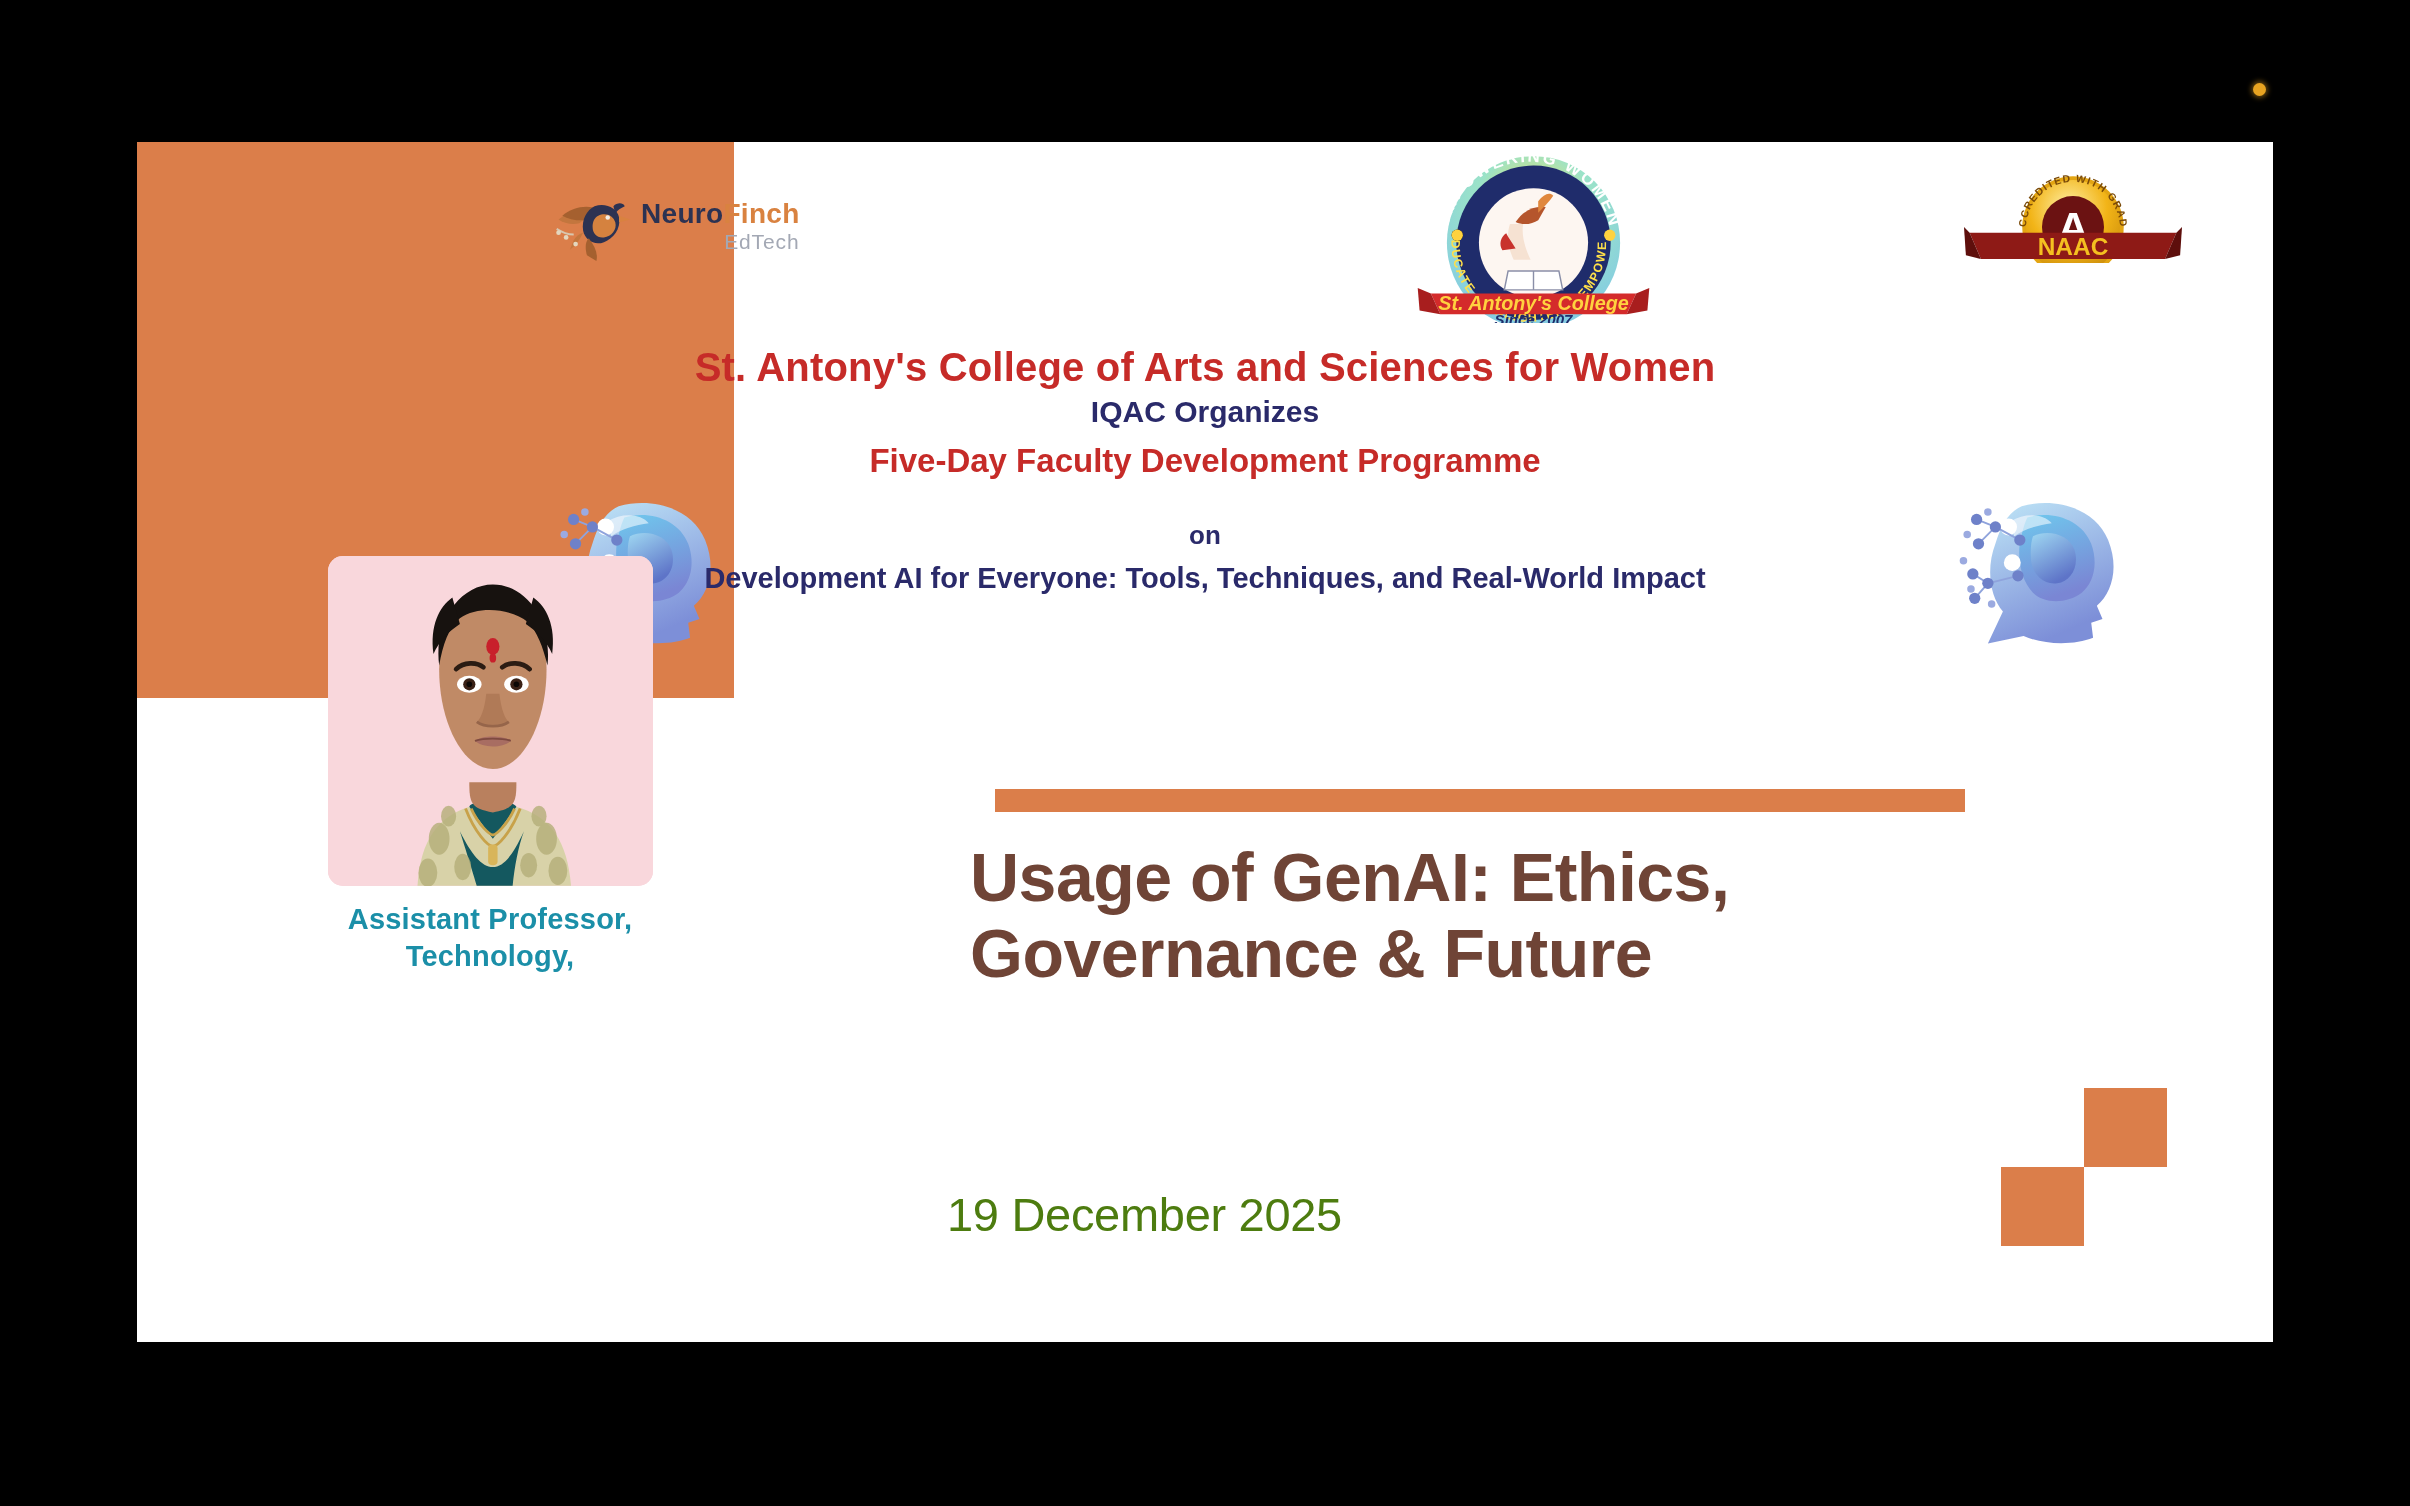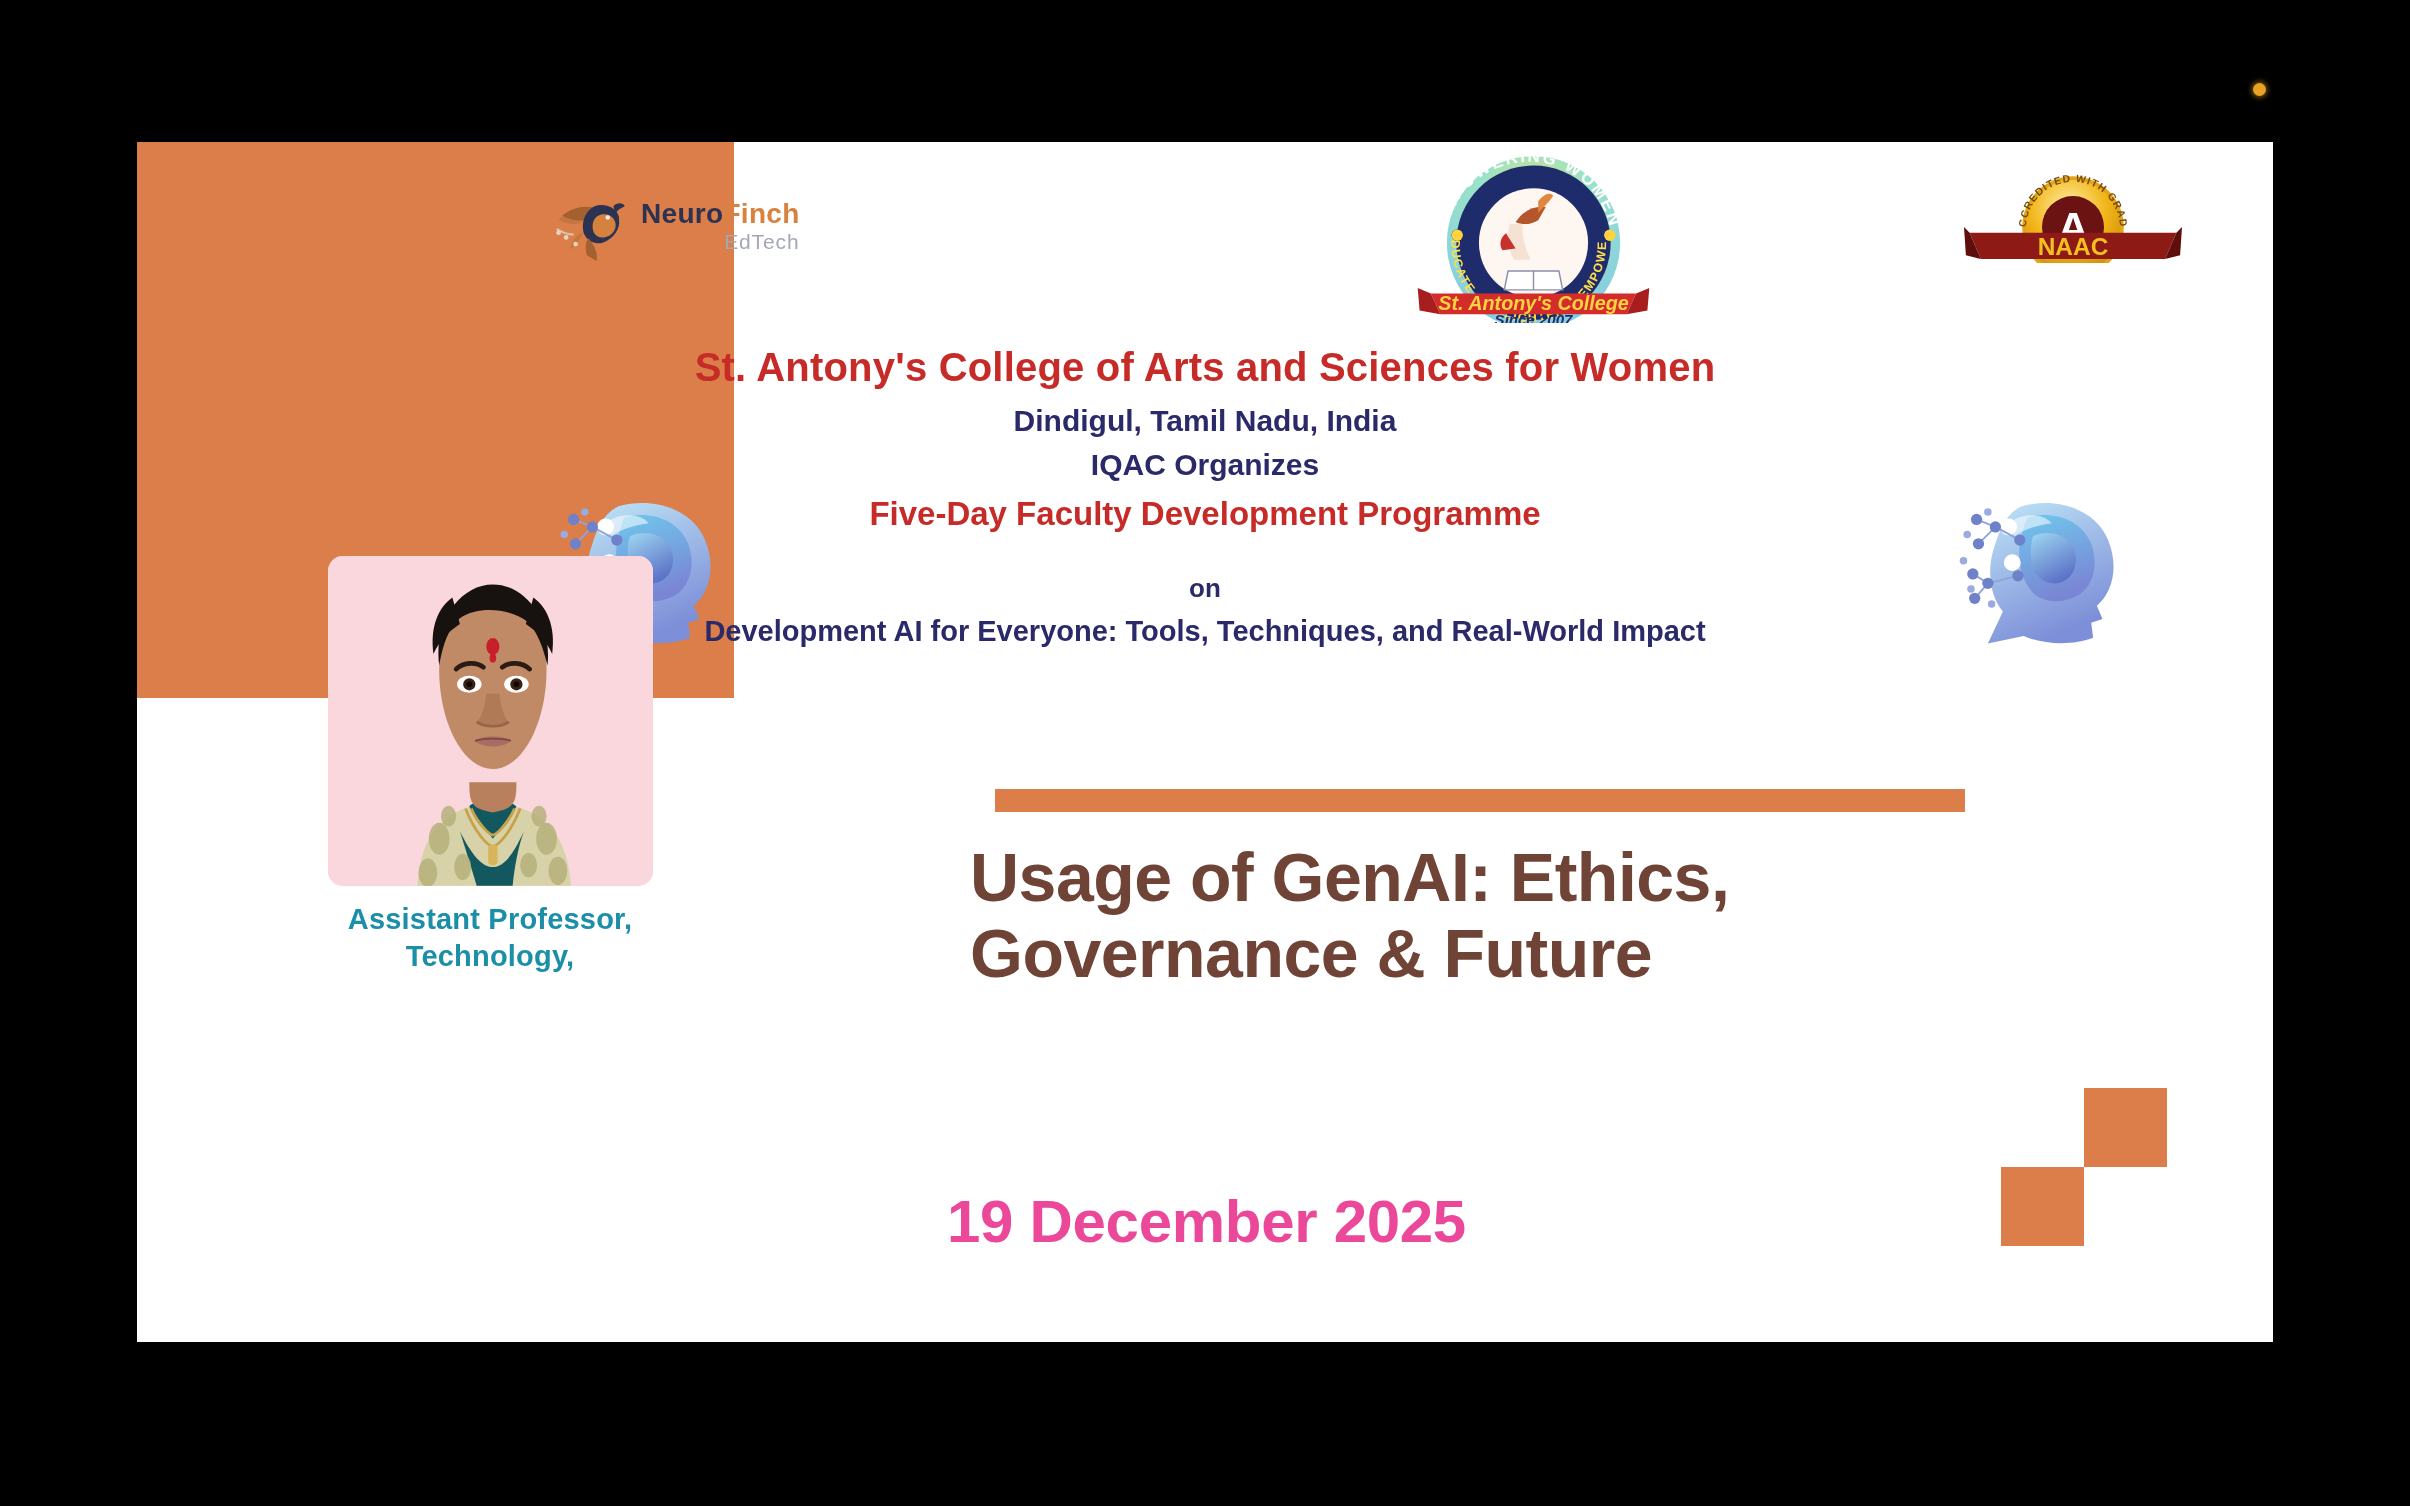--- a/index.html
+++ b/index.html
@@ -59,21 +59,21 @@
   #ai-head-right { position:absolute; left:1817px; top:353px; width:188px; height:155px; }
 
   #title-bar { position:absolute; left:858px; top:647px; width:970px; height:22.6px; background:#DB7E4A; }
 
   #main-title { position:absolute; left:833px; top:697px; width:1168px;
                 color:#6F4436; font-weight:bold; font-size:68px; line-height:1.12;
                 letter-spacing:-0.5px; }
 
   #footer { position:absolute; left:810px; top:1045px; width:1215px;
             display:flex; justify-content:space-between; align-items:center; }
-  .footer-text { color:#ec4899; font-weight:bold; font-size:60px; letter-spacing:-0.3px; white-space:nowrap; }
+  .footer-text { color:#4d7c0f; font-weight:normal; font-size:47px; letter-spacing:-0.3px; white-space:nowrap; }
 </style>
 </head>
 <body>
 
 <div id="stage">
 
   <div id="corner-dot"></div>
 
   <div id="slide">
 
@@ -233,21 +233,20 @@
         <circle cx="36" cy="18" r="4"></circle>
           <circle cx="14" cy="42" r="4"></circle>
           <circle cx="10" cy="70" r="4"></circle>
         <circle cx="18" cy="100" r="4"></circle>
           <circle cx="40" cy="116" r="4"></circle>
       </g>
     </svg>
 
     <div id="header-text">
       <div id="h-college" class="h-red">St. Antony's College of Arts and Sciences for Women</div>
-      <div id="h-place" class="h-navy">Dindigul, Tamil Nadu, India</div>
       <div id="h-iqac" class="h-navy">IQAC Organizes</div>
       <div id="h-fdp" class="h-red">Five-Day Faculty Development Programme</div>
       <div id="h-on" class="h-navy">on</div>
       <div id="h-topic" class="h-navy">Development AI for Everyone: Tools, Techniques, and Real-World Impact</div>
     </div>
 
     <div id="title-bar"></div>
     <div id="main-title">
       <div>Usage of GenAI: Ethics,</div>
       <div>Governance &amp; Future</div>

